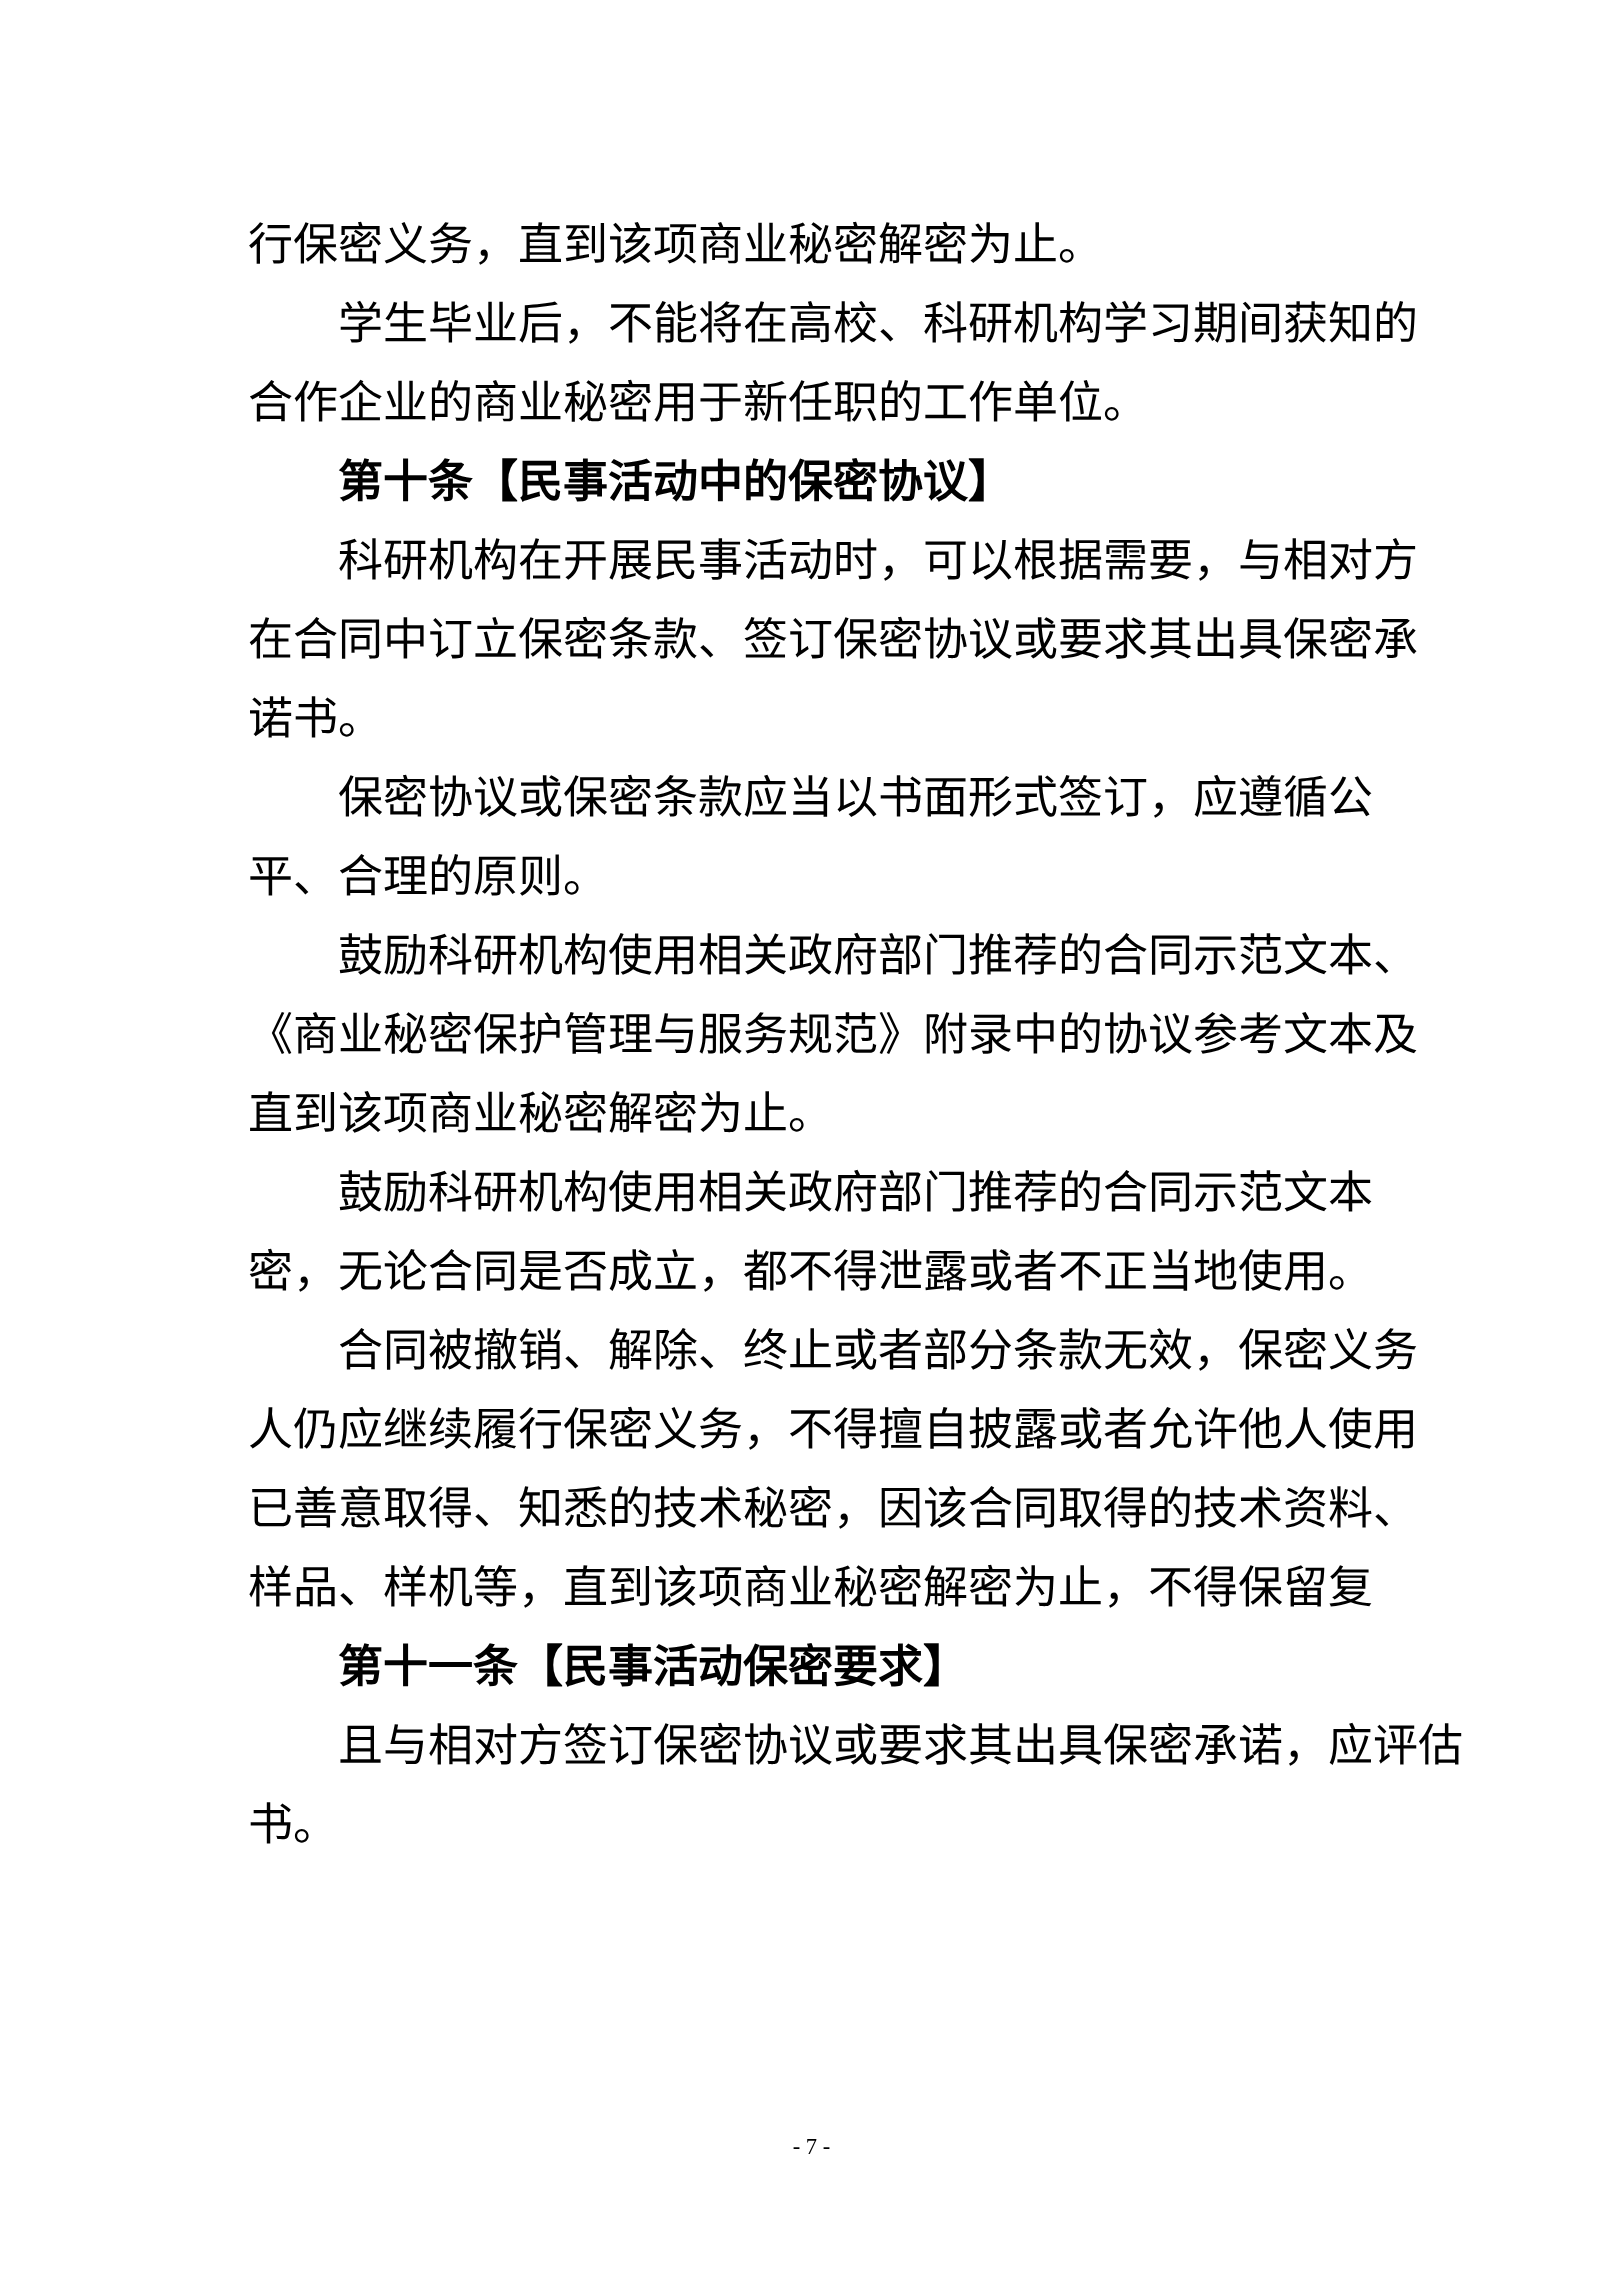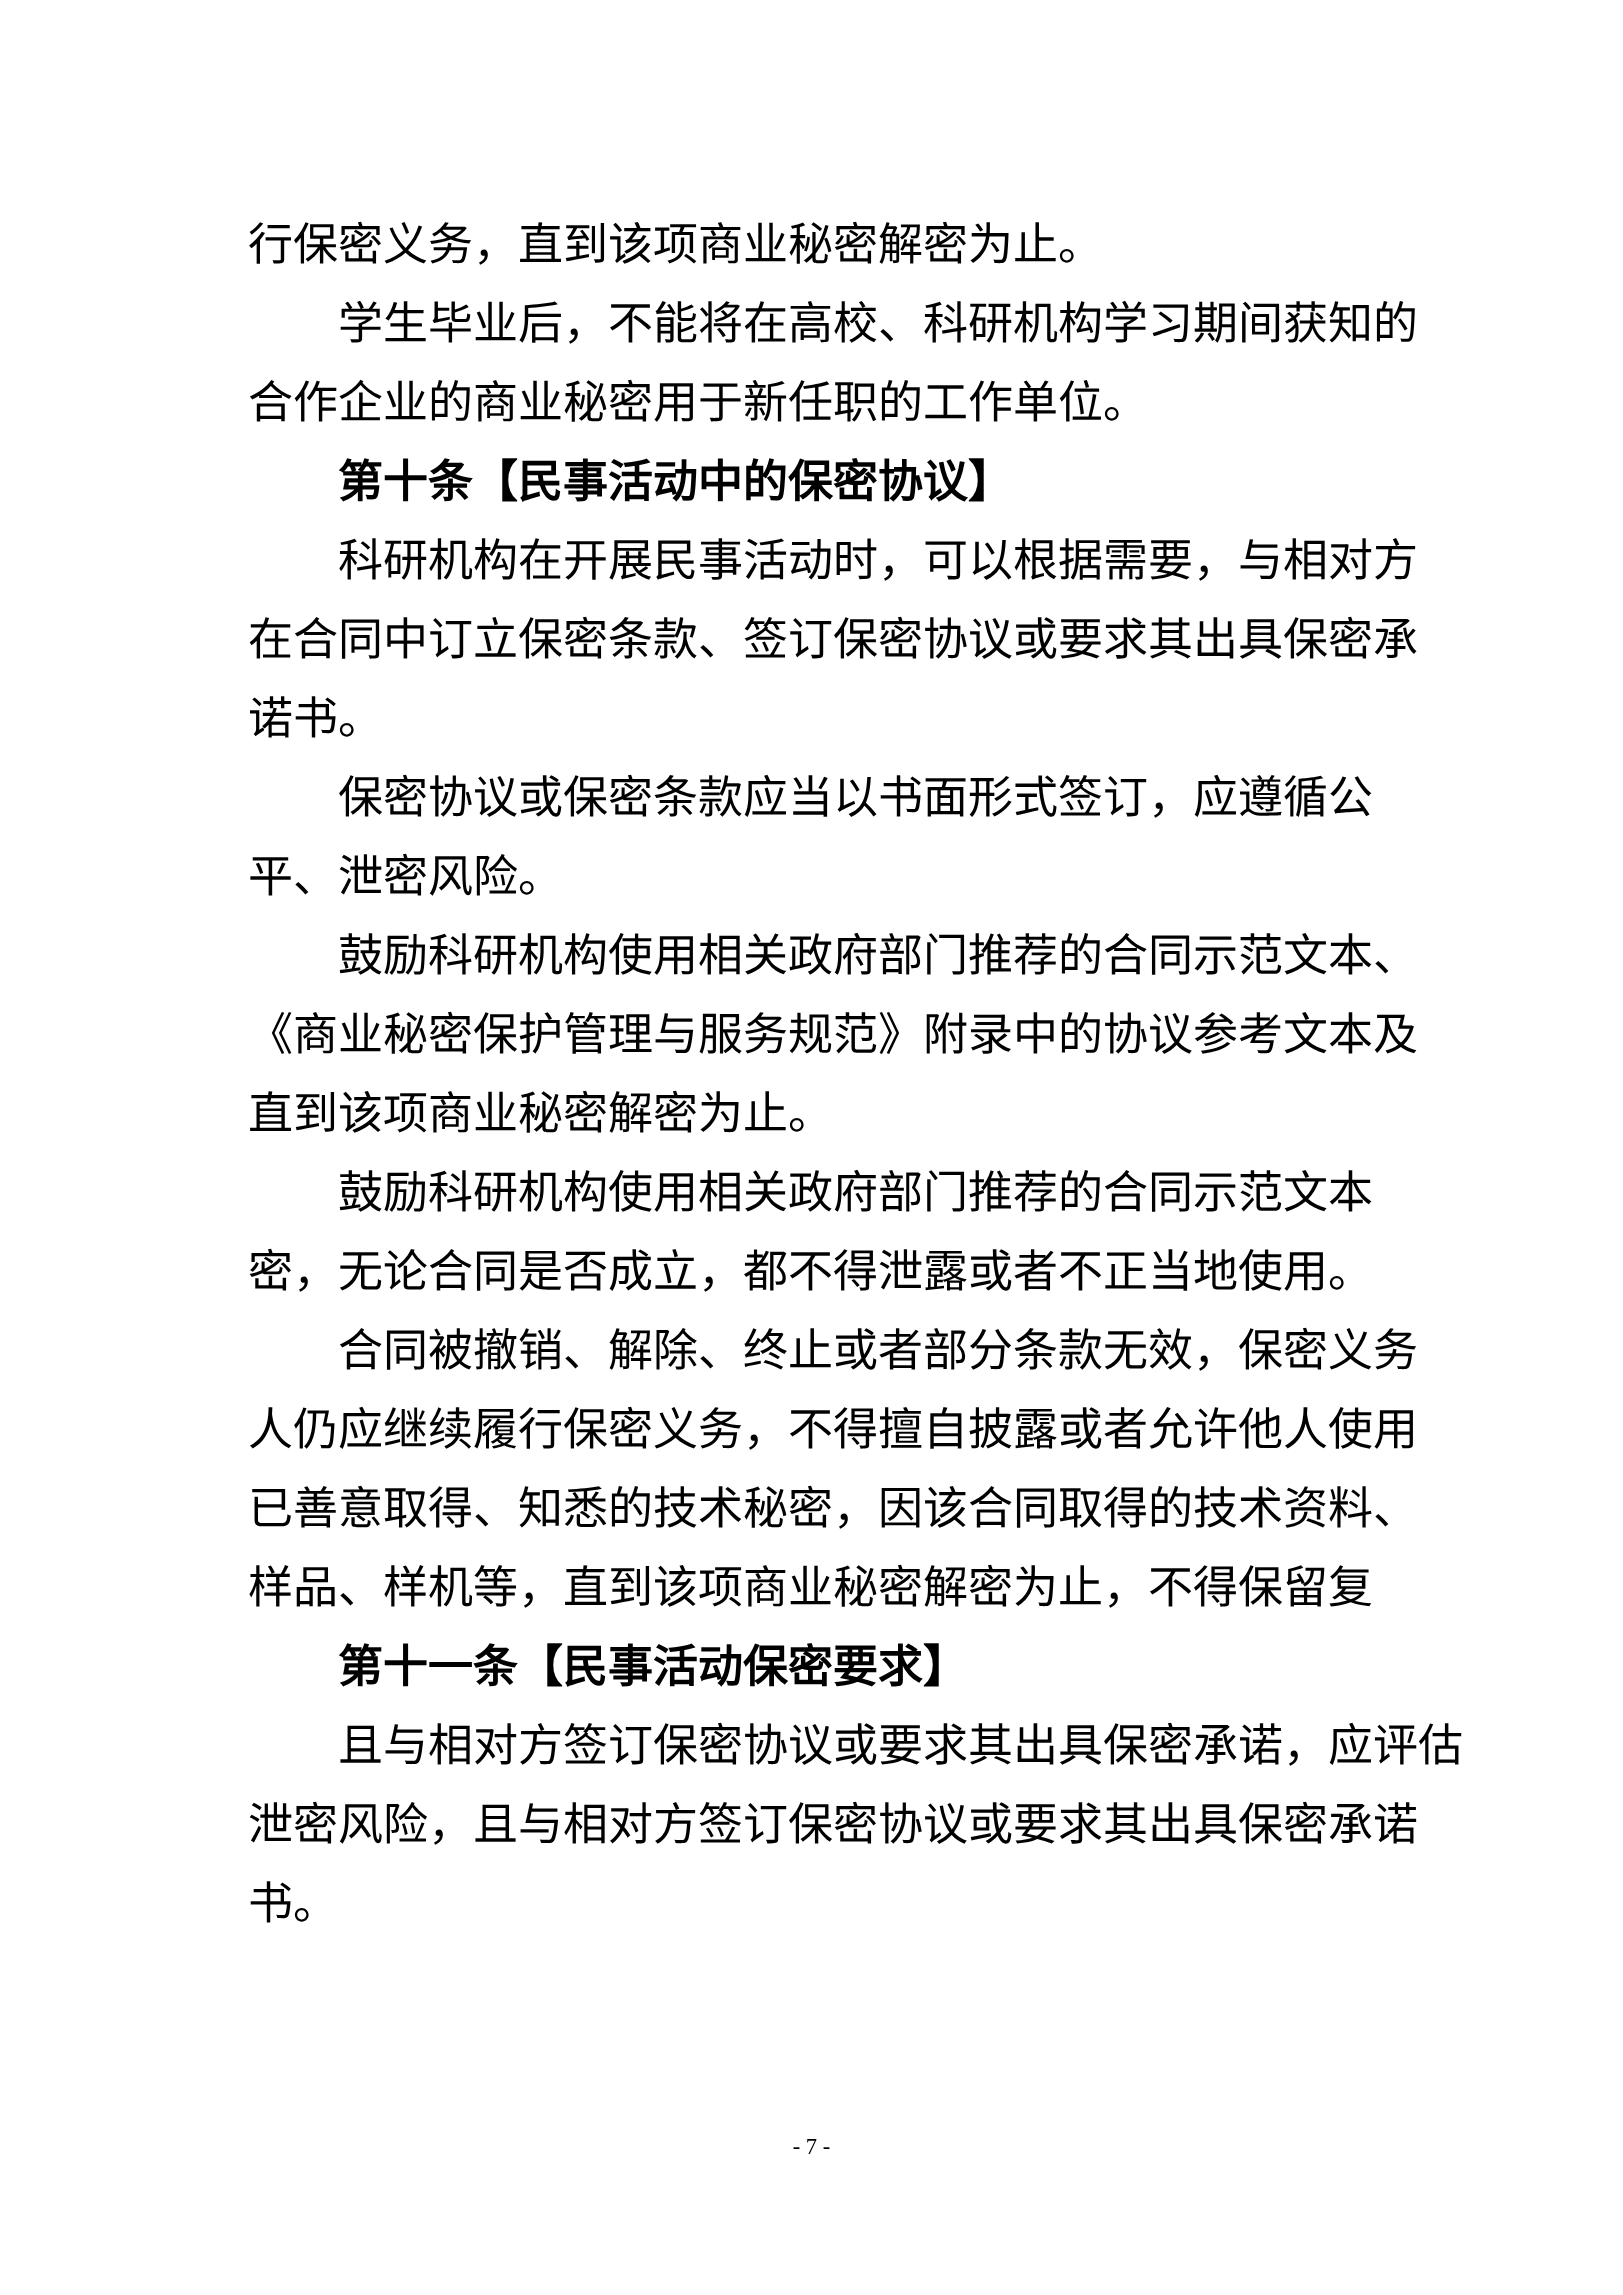--- a/index.html
+++ b/index.html
@@ -52,30 +52,29 @@
 <div class="page">
   <div class="doc-body">
     <div class="line">行保密义务，直到该项商业秘密解密为止。</div>
     <div class="line indent">学生毕业后，不能将在高校、科研机构学习期间获知的</div>
     <div class="line">合作企业的商业秘密用于新任职的工作单位。</div>
     <div class="line indent heading">第十条【民事活动中的保密协议】</div>
     <div class="line indent">科研机构在开展民事活动时，可以根据需要，与相对方</div>
     <div class="line">在合同中订立保密条款、签订保密协议或要求其出具保密承</div>
     <div class="line">诺书。</div>
     <div class="line indent">保密协议或保密条款应当以书面形式签订，应遵循公</div>
-    <div class="line">平、泄密风险。</div>
+    <div class="line">平、合理的原则。</div>
     <div class="line indent">鼓励科研机构使用相关政府部门推荐的合同示范文本、</div>
     <div class="line">《商业秘密保护管理与服务规范》附录中的协议参考文本及</div>
     <div class="line">直到该项商业秘密解密为止。</div>
     <div class="line indent">鼓励科研机构使用相关政府部门推荐的合同示范文本</div>
     <div class="line">密，无论合同是否成立，都不得泄露或者不正当地使用。</div>
     <div class="line indent">合同被撤销、解除、终止或者部分条款无效，保密义务</div>
     <div class="line">人仍应继续履行保密义务，不得擅自披露或者允许他人使用</div>
     <div class="line">已善意取得、知悉的技术秘密，因该合同取得的技术资料、</div>
     <div class="line">样品、样机等，直到该项商业秘密解密为止，不得保留复</div>
     <div class="line indent heading">第十一条【民事活动保密要求】</div>
     <div class="line indent">且与相对方签订保密协议或要求其出具保密承诺，应评估</div>
-    <div class="line">泄密风险，且与相对方签订保密协议或要求其出具保密承诺</div>
     <div class="line">书。</div>
   </div>
   <div class="page-number">- 7 -</div>
 </div>
 
 
 </body></html>

